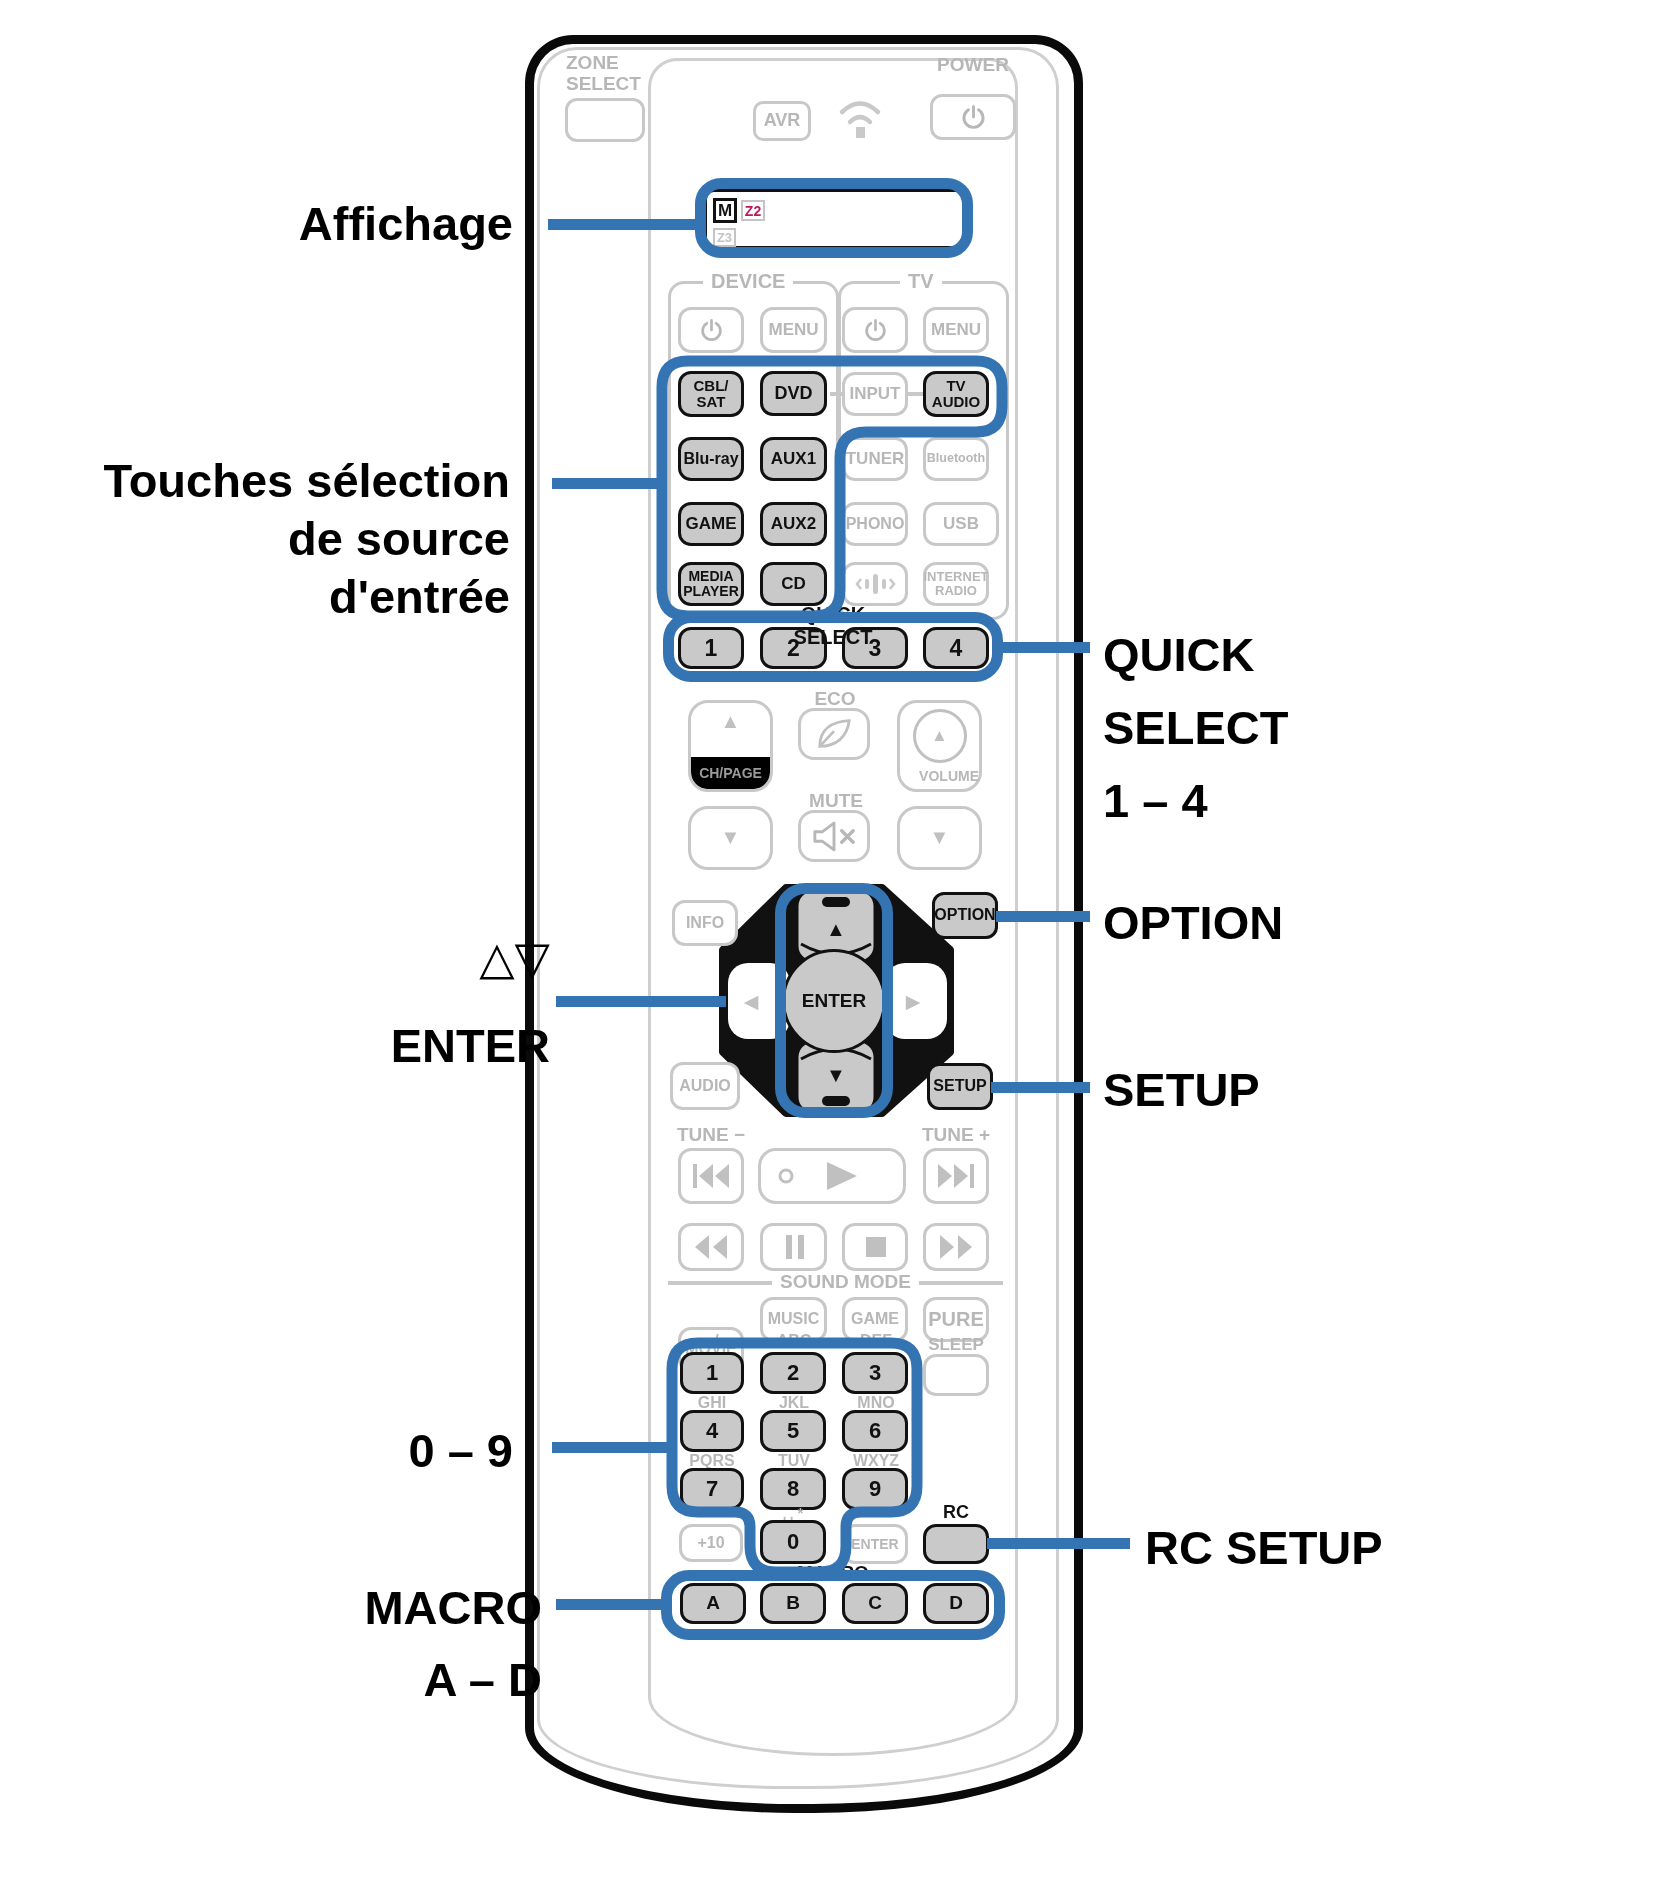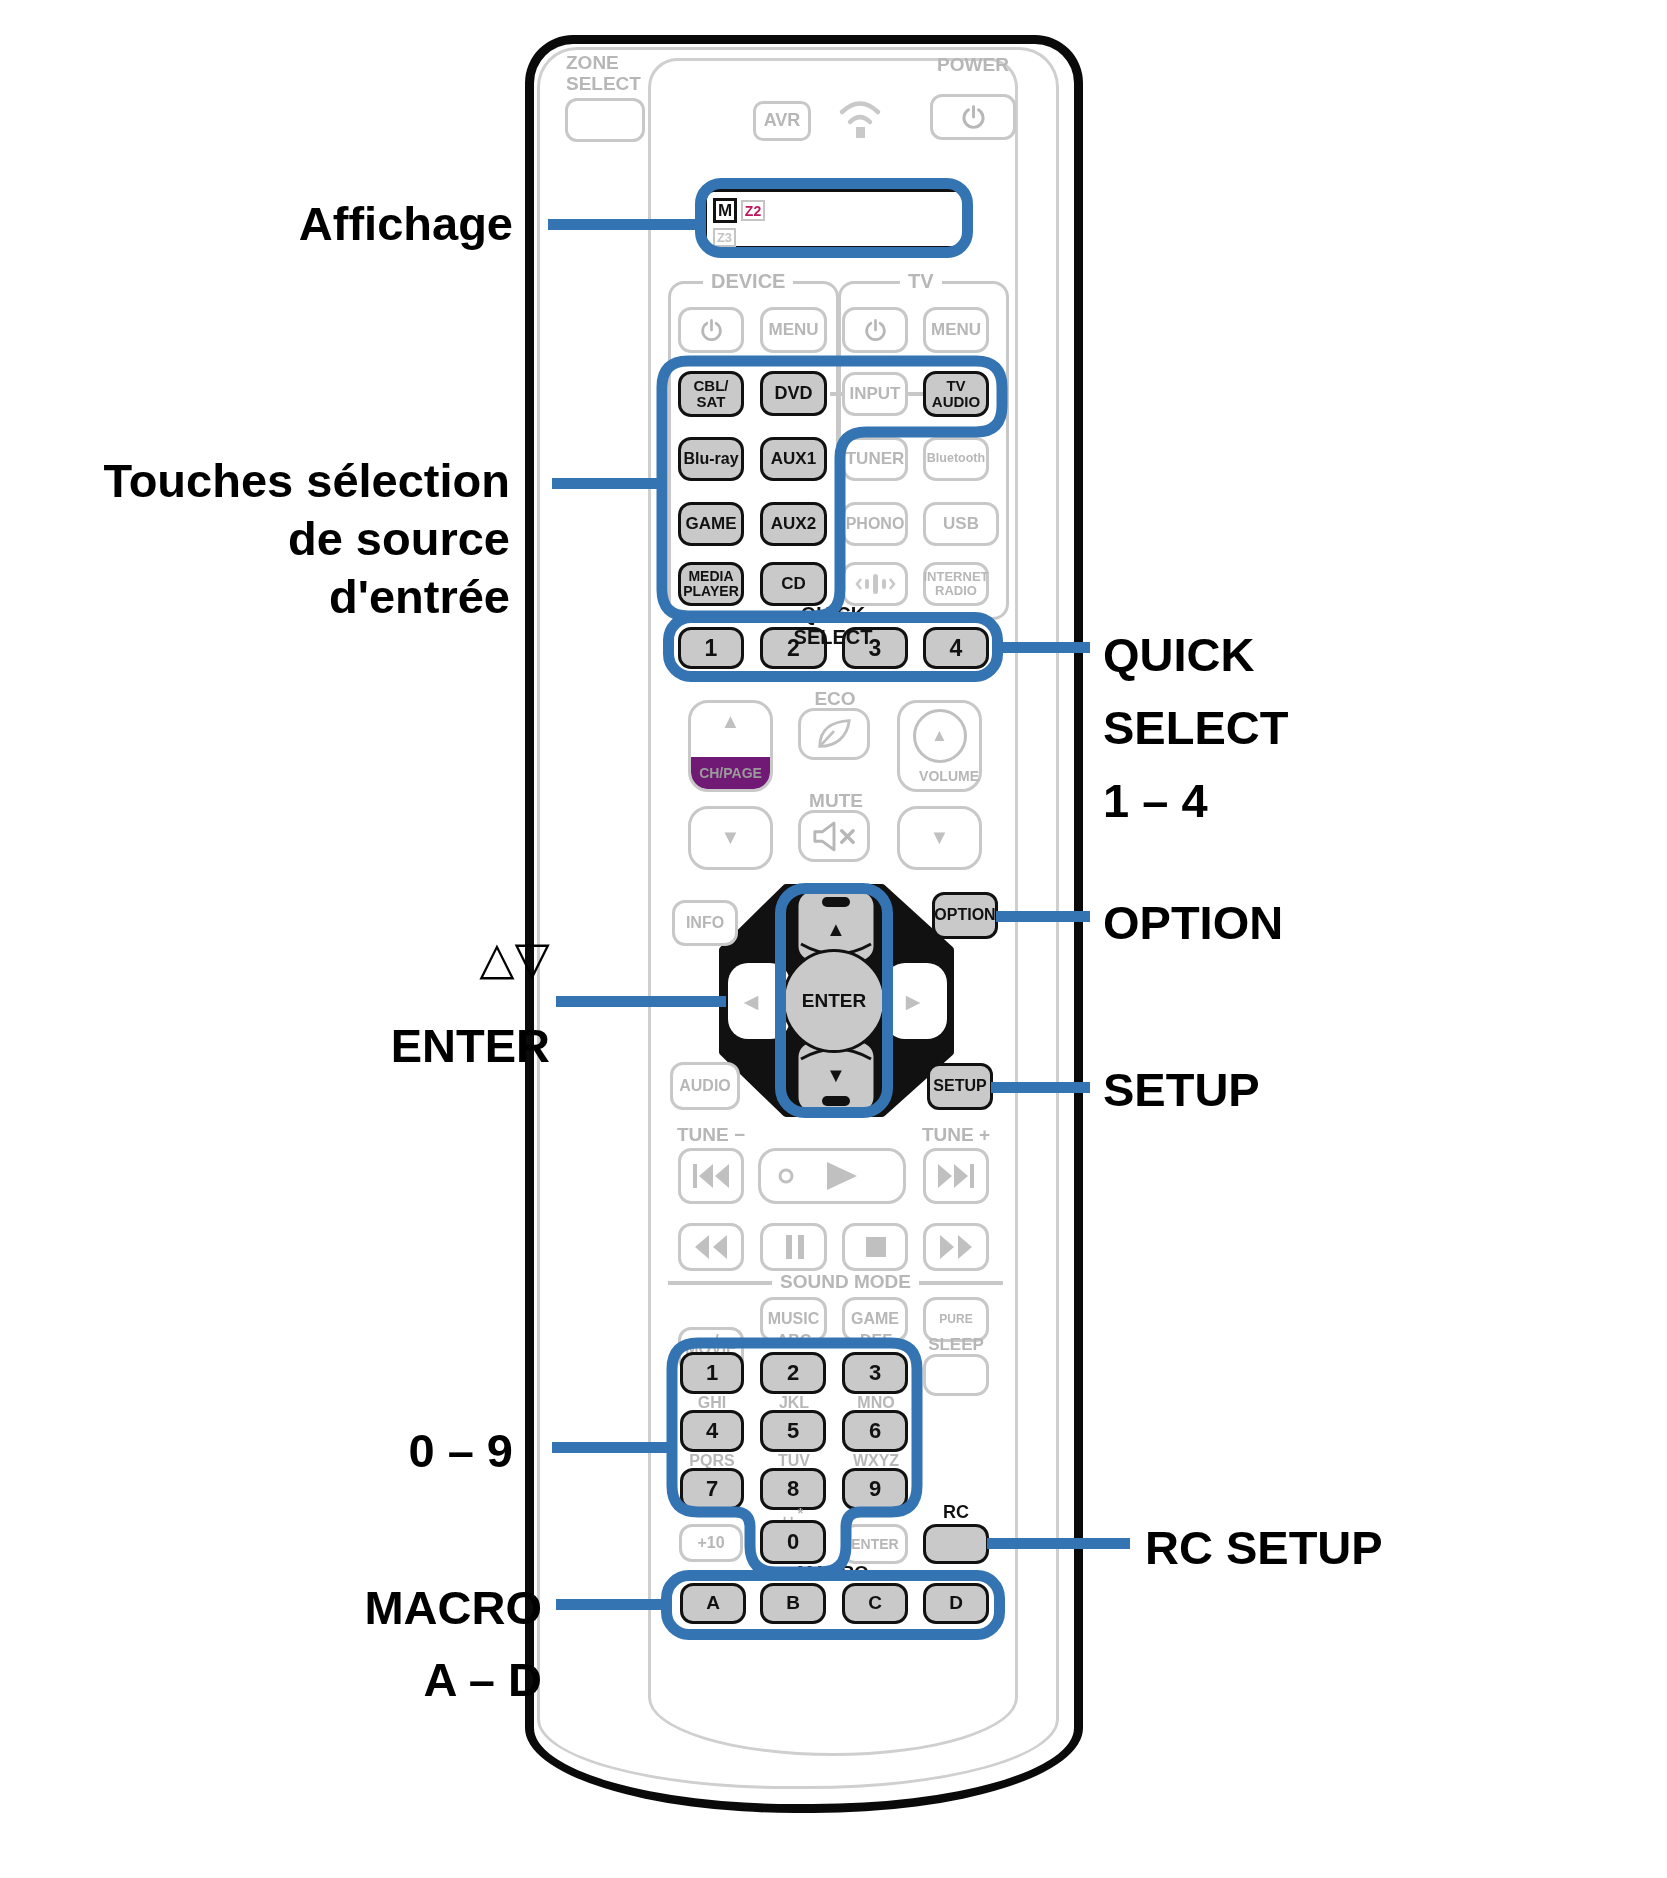--- a/index.html
+++ b/index.html
@@ -124,21 +124,21 @@
   <div class="glabel" style="left:810px;top:688px;width:50px;font-size:19px;">ECO</div>
   <div class="btn" style="left:798px;top:708px;width:72px;height:52px;border-radius:16px;">
     <svg width="38" height="34" viewBox="0 0 40 34">
       <path d="M5 30 C5 12 18 4 36 3 C34 20 22 30 5 30 Z" fill="none" stroke="#c0c0c0" stroke-width="3"></path>
       <path d="M5 30 L20 14" fill="none" stroke="#c0c0c0" stroke-width="3"></path>
     </svg>
   </div>
 
   <div class="btn" style="left:688px;top:700px;width:85px;height:92px;border-radius:20px;flex-direction:column;justify-content:flex-start;overflow:hidden;">
     <span style="color:#c0c0c0;font-size:20px;margin-top:8px;">▲</span>
-    <span style="position:absolute;left:0;bottom:0;width:100%;height:32px;background:#701a75;color:#9b9b9b;font-size:14px;display:flex;align-items:center;justify-content:center;border-radius:0 0 15px 15px;">CH/PAGE</span>
+    <span style="position:absolute;left:0;bottom:0;width:100%;height:32px;background:#000000;color:#9b9b9b;font-size:14px;display:flex;align-items:center;justify-content:center;border-radius:0 0 15px 15px;">CH/PAGE</span>
   </div>
   <div class="btn" style="left:688px;top:806px;width:85px;height:64px;border-radius:20px;">
     <span style="color:#c0c0c0;font-size:20px;">▼</span>
   </div>
 
   <div class="glabel" style="left:806px;top:790px;width:60px;font-size:19px;">MUTE</div>
   <div class="btn" style="left:798px;top:810px;width:72px;height:52px;border-radius:16px;">
     <svg width="46" height="33" viewBox="0 0 48 34">
       <path d="M4 12 H12 L24 3 V31 L12 22 H4 Z" fill="none" stroke="#b7b7b7" stroke-width="3" stroke-linejoin="round"></path>
       <path d="M32 11 L44 23 M44 11 L32 23" stroke="#b7b7b7" stroke-width="3.5" stroke-linecap="round"></path>
@@ -220,21 +220,21 @@
         <polygon points="6,3 20,15 6,27" fill="#c0c0c0"></polygon>
         <polygon points="24,3 38,15 24,27" fill="#c0c0c0"></polygon>
       </svg>
   </div>
 
   <div class="abs" style="left:668px;top:1281px;width:335px;height:3.5px;background:var(--bord);z-index:5;"></div>
   <div class="glabel whitebg" style="left:772px;top:1271px;font-size:19px;">SOUND MODE</div>
   <div class="btn" style="left:678px;top:1297px;width:66px;height:45px;font-size:16px;margin-top:30px;">MOVIE</div>
   <div class="btn" style="left:760px;top:1297px;width:67px;height:45px;font-size:16px;">MUSIC</div>
   <div class="btn" style="left:842px;top:1297px;width:66px;height:45px;font-size:16px;">GAME</div>
-  <div class="btn" style="left:923px;top:1297px;width:66px;height:45px;font-size:12px;">PURE</div>
+  <div class="btn" style="left:923px;top:1297px;width:66px;height:45px;font-size:20px;">PURE</div>
 
   <div class="glabel" style="left:926px;top:1335px;width:60px;font-size:17px;">SLEEP</div>
   <div class="btn" style="left:923px;top:1354px;width:66px;height:42px;"></div>
 
   <div class="glabel" style="left:684px;top:1332px;width:56px;font-size:16px;">. /</div>
   <div class="glabel" style="left:766px;top:1332px;width:56px;font-size:16px;">ABC</div>
   <div class="glabel" style="left:848px;top:1332px;width:56px;font-size:16px;">DEF</div>
   <div class="btn hl" style="left:680px;top:1352px;width:64px;height:42px;font-size:22px;">1</div>
   <div class="btn hl" style="left:760px;top:1352px;width:66px;height:42px;font-size:22px;">2</div>
   <div class="btn hl" style="left:842px;top:1352px;width:66px;height:42px;font-size:22px;">3</div>

